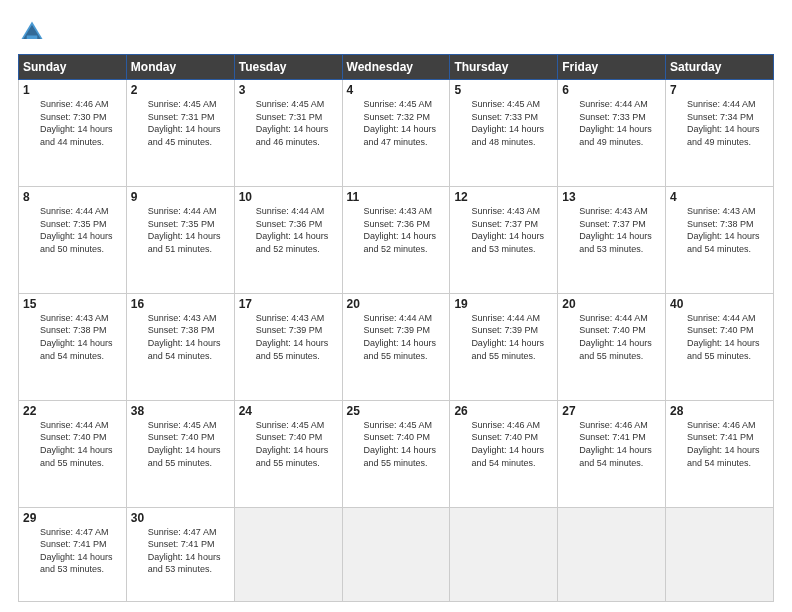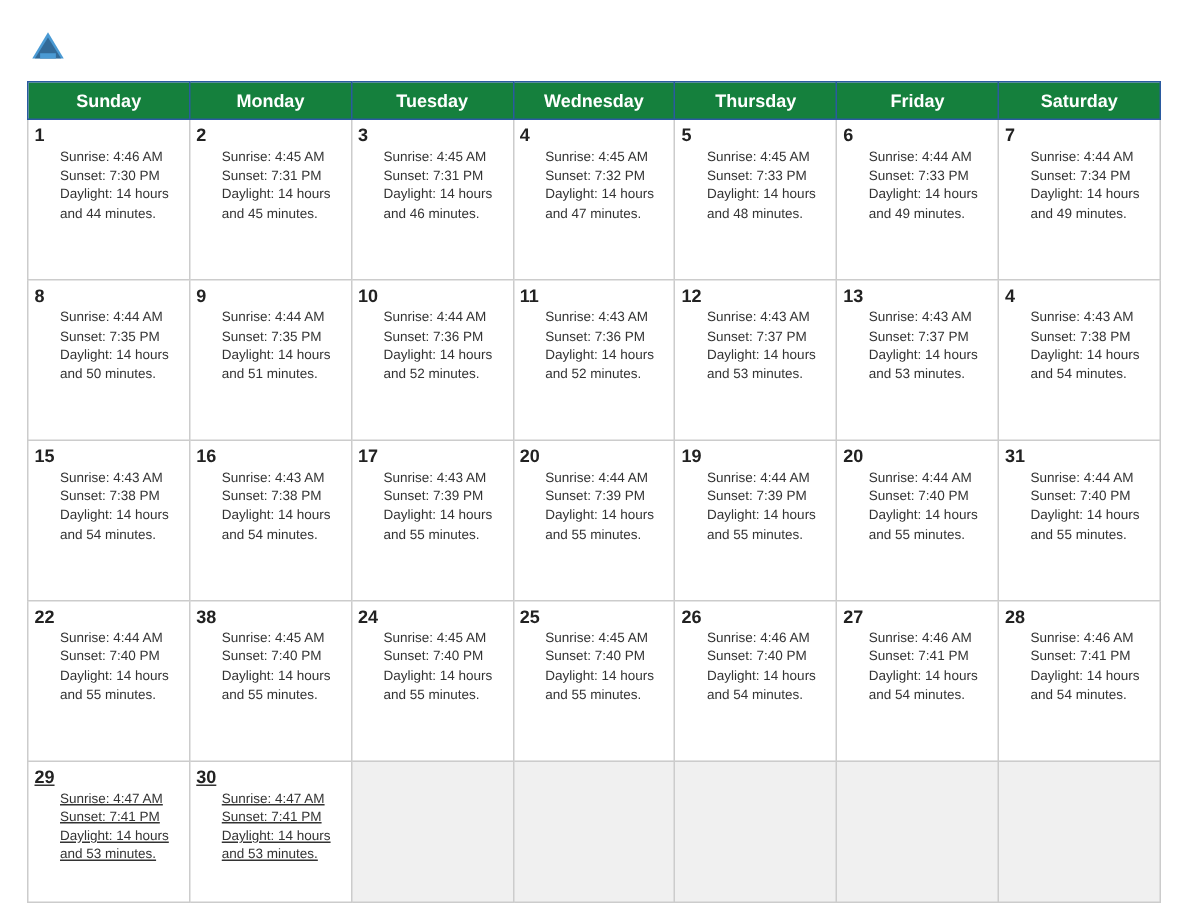--- a/index.html
+++ b/index.html
@@ -58,27 +58,27 @@
       margin-top: 2px;
     }
     .calendar {
       flex: 1;
       border: 1px solid #ccc;
       border-collapse: collapse;
       width: 100%;
       table-layout: fixed;
     }
     .calendar th {
-      background: #15803d;
+      background: #404040;
       color: #fff;
       font-size: 12px;
       font-weight: bold;
       padding: 5px 4px;
       border: 1px solid #2a5aa0;
-      text-align: center;
+      text-align: left;
     }
     .calendar td {
       border: 1px solid #ccc;
       vertical-align: top;
       padding: 3px 4px;
       font-size: 9.5px;
       color: #333;
       background: #fff;
       height: 82px;
     }
@@ -96,21 +96,20 @@
       font-size: 9px;
       color: #333;
       line-height: 1.4;
       margin-left: 17px;
     }
     .week-row td {
       height: 82px;
     }
     .last-row td {
       height: 68px;
-      text-decoration: underline;
     }
   </style>
 </head>
 <body>
 
 <div class="page">
   <div class="header">
     <div class="logo">
       <svg class="logo-icon" viewBox="0 0 32 32">
         <polygon points="16,4 28,24 4,24" fill="#4a9ad4"></polygon>
@@ -281,21 +280,21 @@
 and 55 minutes.</div>
           </td>
           <td>
             <span class="day-num">20</span>
             <div class="day-info" style="white-space: pre-line;">Sunrise: 4:44 AM
 Sunset: 7:40 PM
 Daylight: 14 hours
 and 55 minutes.</div>
           </td>
           <td>
-            <span class="day-num">31</span>
+            <span class="day-num">40</span>
             <div class="day-info" style="white-space: pre-line;">Sunrise: 4:44 AM
 Sunset: 7:40 PM
 Daylight: 14 hours
 and 55 minutes.</div>
           </td>
         </tr>
         <tr class="week-row">
           <td>
             <span class="day-num">22</span>
             <div class="day-info" style="white-space: pre-line;">Sunrise: 4:44 AM

